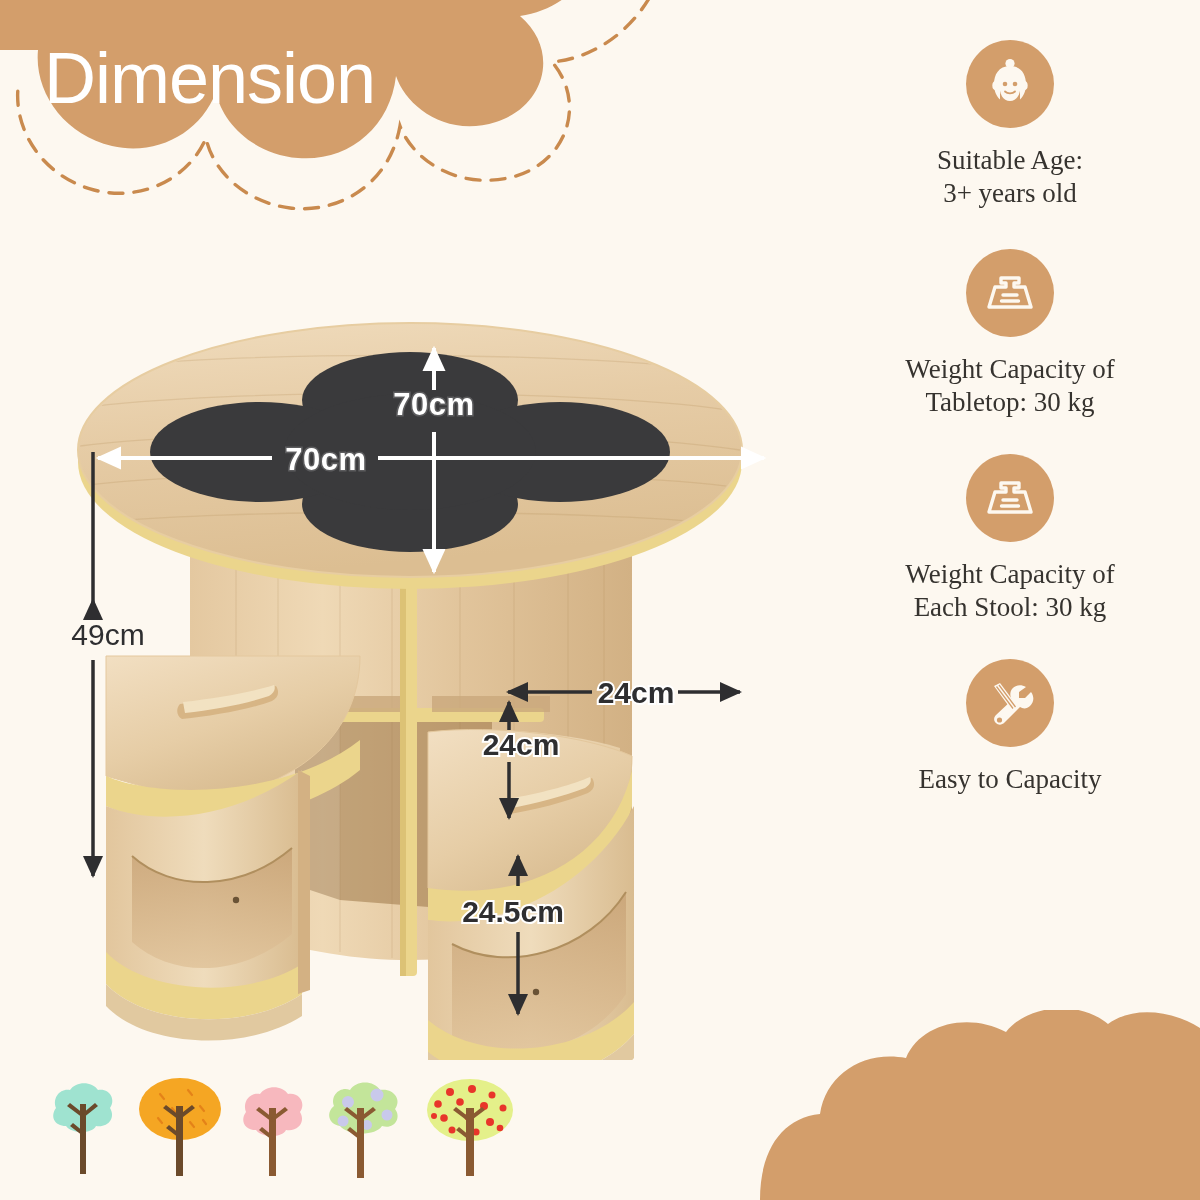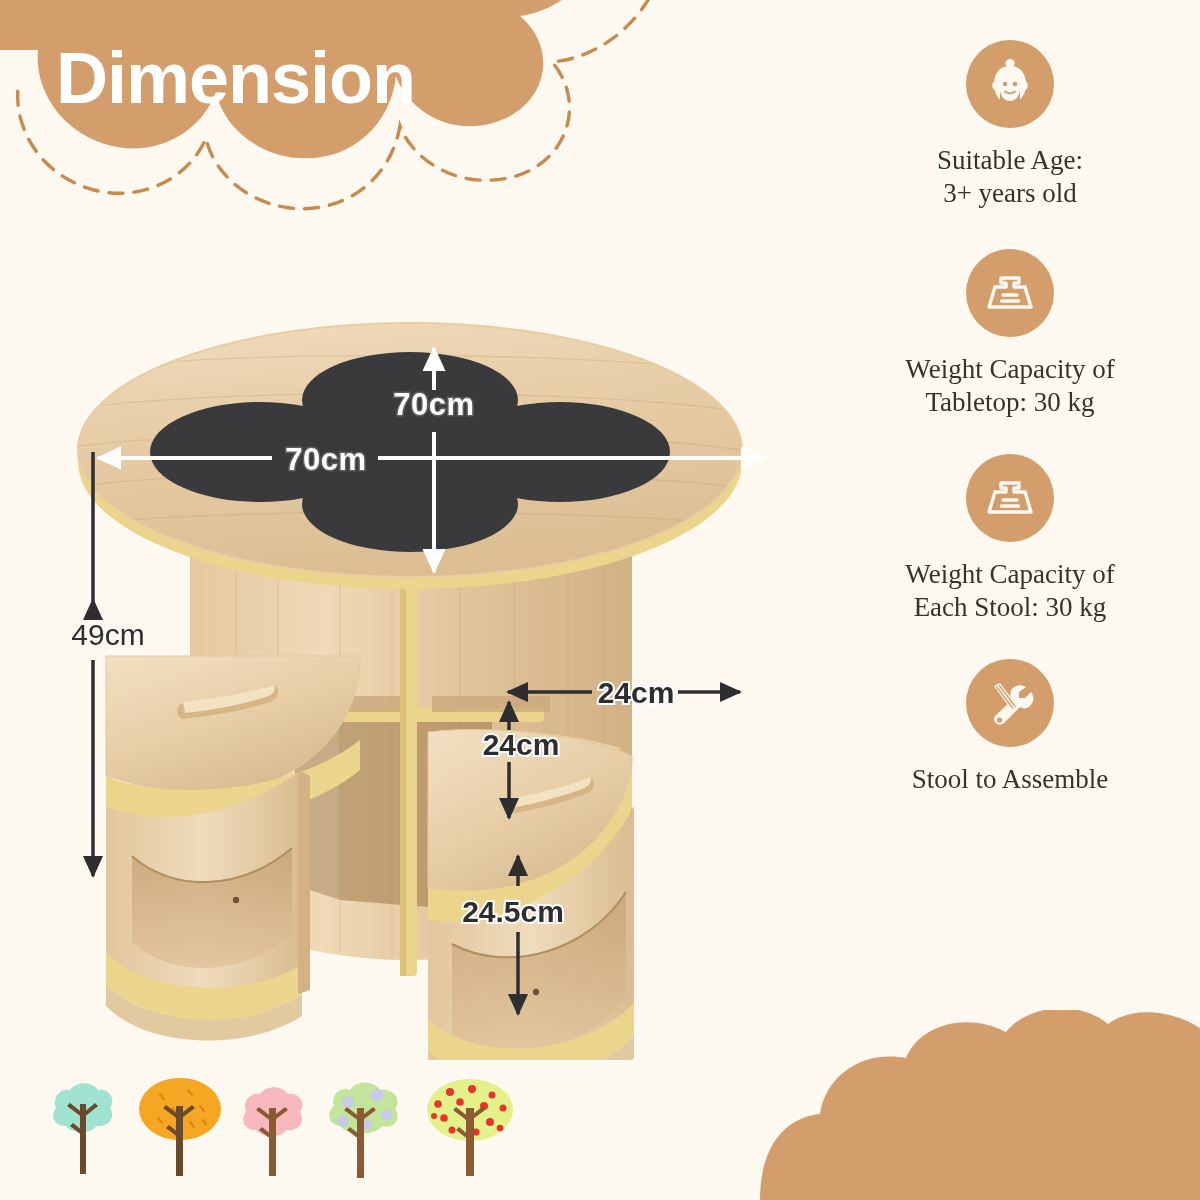--- a/index.html
+++ b/index.html
@@ -12,23 +12,23 @@
   }
   .stage { position:absolute; inset:0; width:1200px; height:1200px; }
 
   
   .cloud-top { position:absolute; left:-40px; top:-110px; width:720px; height:340px; }
   .cloud-bottom { position:absolute; right:0; bottom:0; width:440px; height:190px; }
 
   
   .title {
     position:absolute;
-    left:56px; top:42px;
+    left:44px; top:42px;
     font-size:72px;
-    font-weight:bold;
+    font-weight:normal;
     color:#FFFFFF;
     letter-spacing:-1px;
     line-height:1;
   }
 
   
   .features {
     position:absolute;
     left:820px; top:40px;
     width:380px;
@@ -318,21 +318,21 @@
             <path d="M 10 9 L 16 6 L 34 30 L 29 35 Z"></path>
             <path d="M 42 10 C 37 7 31 8 28 12 C 25.5 15.5 26 20 28 23 L 12 38 C 9.5 40.5 9.5 44 12 46 C 14.5 48.5 18 48 20.5 45.5 L 36 30 C 39 32 43 32 46 29 C 50 25.5 50.5 19.5 47 15 L 41 21 L 35 21 L 35 15 Z"></path>
           </g>
           <circle cx="15.5" cy="43" r="2.6" fill="#D39E6B"></circle>
           <g stroke="#D39E6B" stroke-width="1.3">
             <line x1="12.5" y1="9.5" x2="29" y2="31.5"></line>
             <line x1="15" y1="8" x2="31.5" y2="30"></line>
           </g>
         </svg>
       </div>
-      <div class="fi-label">Stool to Assemble</div>
+      <div class="fi-label">Easy to Capacity</div>
     </div>
 
   </div>
 
   <svg class="trees" viewBox="0 0 510 110" xmlns="http://www.w3.org/2000/svg">
 
     <g>
       <path d="M 26 48 C 14 48 10 38 16 30 C 12 20 20 10 30 12 C 36 3 52 3 58 12 C 70 10 76 22 70 30 C 76 40 68 50 56 48 C 52 56 32 56 26 48 Z" fill="#9FE3D0"></path>
       <path d="M 40 26 L 40 96 L 46 96 L 46 26 Z" fill="#6B4A2B"></path>
       <path d="M 43 40 L 27 28 L 30 25 L 44 36 Z M 43 40 L 58 28 L 55 25 L 42 36 Z M 43 58 L 30 48 L 33 45 L 44 54 Z" fill="#6B4A2B"></path>

